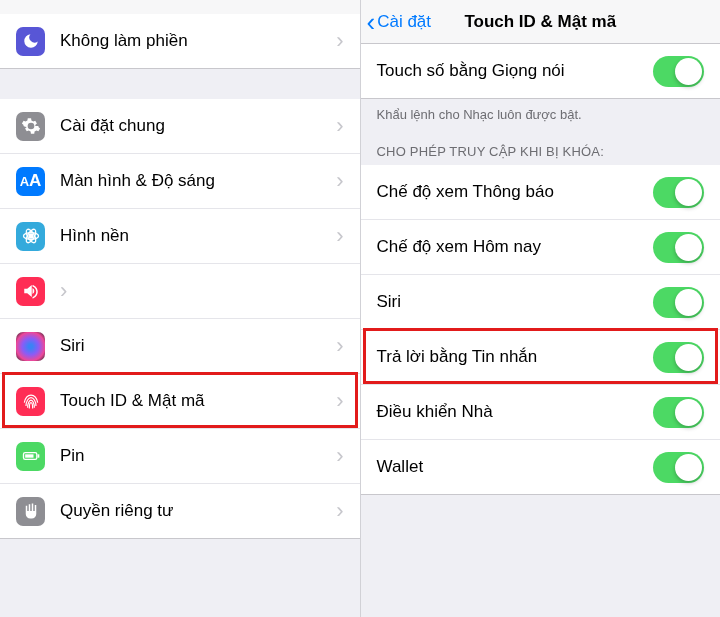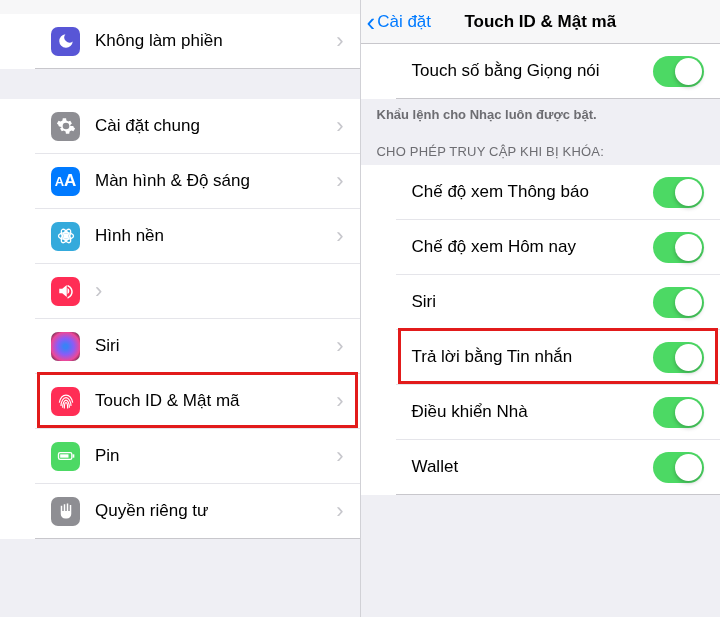--- a/index.html
+++ b/index.html
@@ -11,24 +11,24 @@
     height: 44px; background: #f7f7f8; border-bottom: 1px solid #c8c7cc;
     display: flex; align-items: center; justify-content: center; position: relative;
     font-size: 17px; font-weight: 600; color: #000;
   }
   .back-btn {
     position: absolute; left: 6px; top: 0; height: 44px;
     display: flex; align-items: center; color: #007aff; font-size: 17px; font-weight: 400;
     cursor: pointer;
   }
   .back-btn .chev { font-size: 26px; line-height: 1; margin-right: 2px; font-weight: 300; }
-  .list { background: #fff; padding-left: 35px; }
+  .list { background: #fff; }
   .group-gap { height: 30px; background: #efeff4; }
   .footer-text {
-    padding: 8px 16px 6px; font-size: 13px; color: #6d6d72; background: #efeff4; font-weight: bold;
+    padding: 8px 16px 6px; font-size: 13px; color: #6d6d72; background: #efeff4;
   }
   .section-header {
     padding: 16px 16px 6px; font-size: 13px; color: #6d6d72; background: #efeff4;
     text-transform: uppercase; letter-spacing: 0.2px;
   }
   .row {
     display: flex; align-items: center; height: 55px; padding: 0 16px;
     background: #fff; border-bottom: 1px solid #e5e5ea; position: relative;
   }
   .row:last-child { border-bottom: 1px solid #c8c7cc; }

